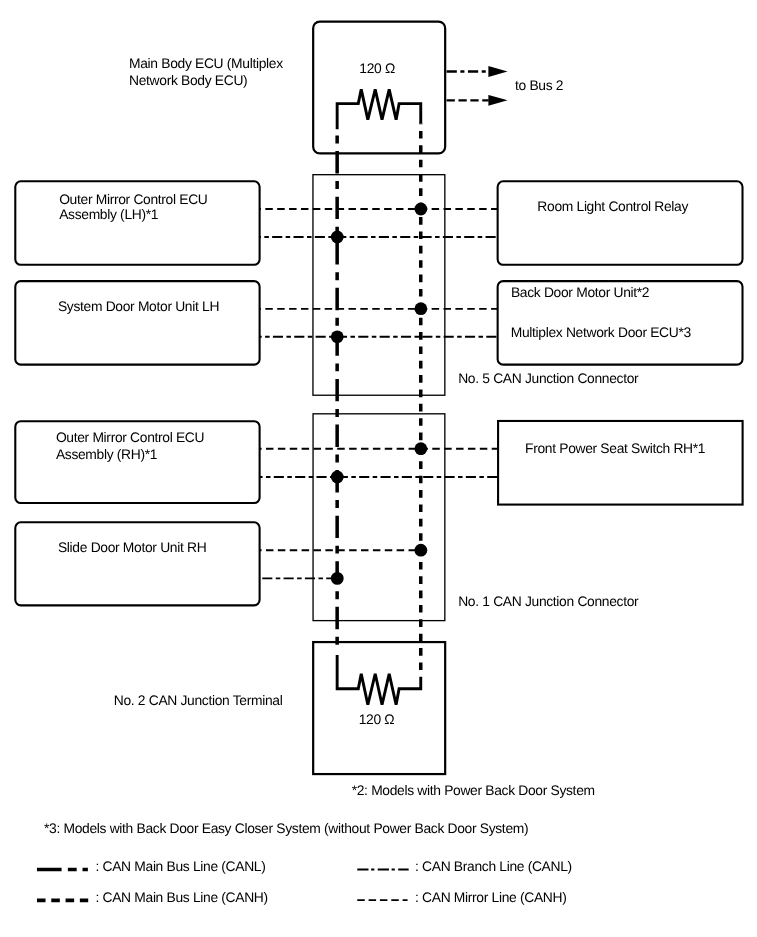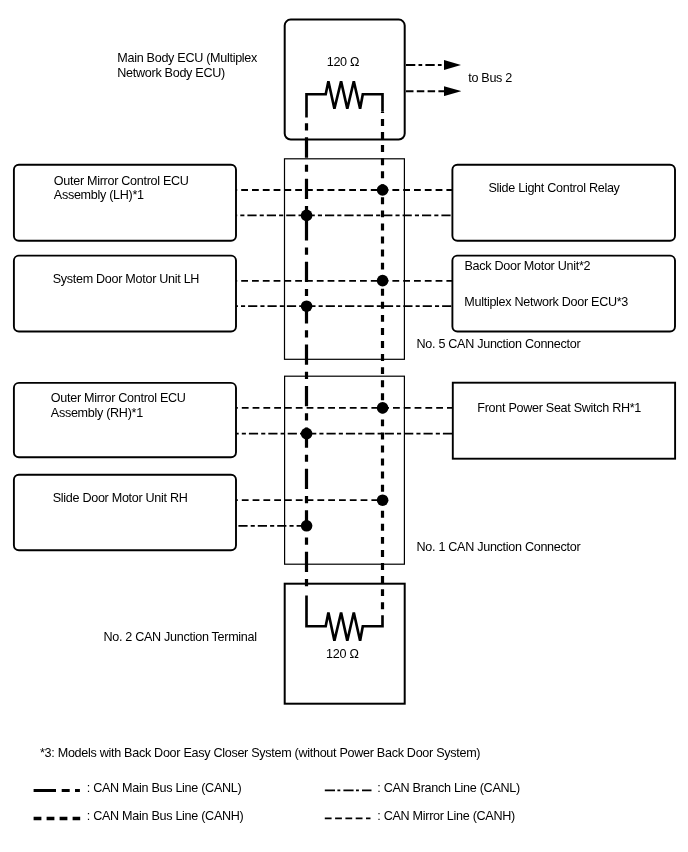--- a/index.html
+++ b/index.html
@@ -115,30 +115,31 @@
 <div class="lbl" style="left:326.7px;top:54.5px;">120 Ω</div>
 <div class="lbl" style="left:468.2px;top:70.7px;">to Bus 2</div>
 
 <div class="lbl" style="left:53.8px;top:173.6px;">Outer Mirror Control ECU
 Assembly (LH)*1</div>
 <div class="lbl" style="left:52.7px;top:272.3px;">System Door Motor Unit LH</div>
 <div class="lbl" style="left:50.8px;top:391.1px;">Outer Mirror Control ECU
 Assembly (RH)*1</div>
 <div class="lbl" style="left:52.7px;top:491.3px;">Slide Door Motor Unit RH</div>
 
-<div class="lbl" style="left:488.5px;top:181.3px;">Slide Light Control Relay</div>
+<div class="lbl" style="left:488.5px;top:181.3px;">Room Light Control Relay</div>
 <div class="lbl" style="left:464.5px;top:259.3px;">Back Door Motor Unit*2</div>
 <div class="lbl" style="left:464.3px;top:295.3px;">Multiplex Network Door ECU*3</div>
 <div class="lbl" style="left:477.3px;top:401.1px;">Front Power Seat Switch RH*1</div>
 
 <div class="lbl" style="left:416.5px;top:336.5px;">No. 5 CAN Junction Connector</div>
 <div class="lbl" style="left:416.5px;top:539.5px;">No. 1 CAN Junction Connector</div>
 <div class="lbl" style="left:103.4px;top:629.6px;">No. 2 CAN Junction Terminal</div>
 <div class="lbl" style="left:326.1px;top:647.4px;">120 Ω</div>
 
+<div class="lbl" style="left:319.7px;top:711.7px;">*2: Models with Power Back Door System</div>
 <div class="lbl" style="left:40px;top:746.2px;">*3: Models with Back Door Easy Closer System (without Power Back Door System)</div>
 
 <div class="lbl" style="left:86.8px;top:780.5px;">: CAN Main Bus Line (CANL)</div>
 <div class="lbl" style="left:86.8px;top:808.6px;">: CAN Main Bus Line (CANH)</div>
 <div class="lbl" style="left:377.3px;top:780.5px;text-align:right;">: CAN Branch Line (CANL)</div>
 <div class="lbl" style="left:377.3px;top:808.6px;">: CAN Mirror Line (CANH)</div>
 
 </div>
 
 </body></html>

